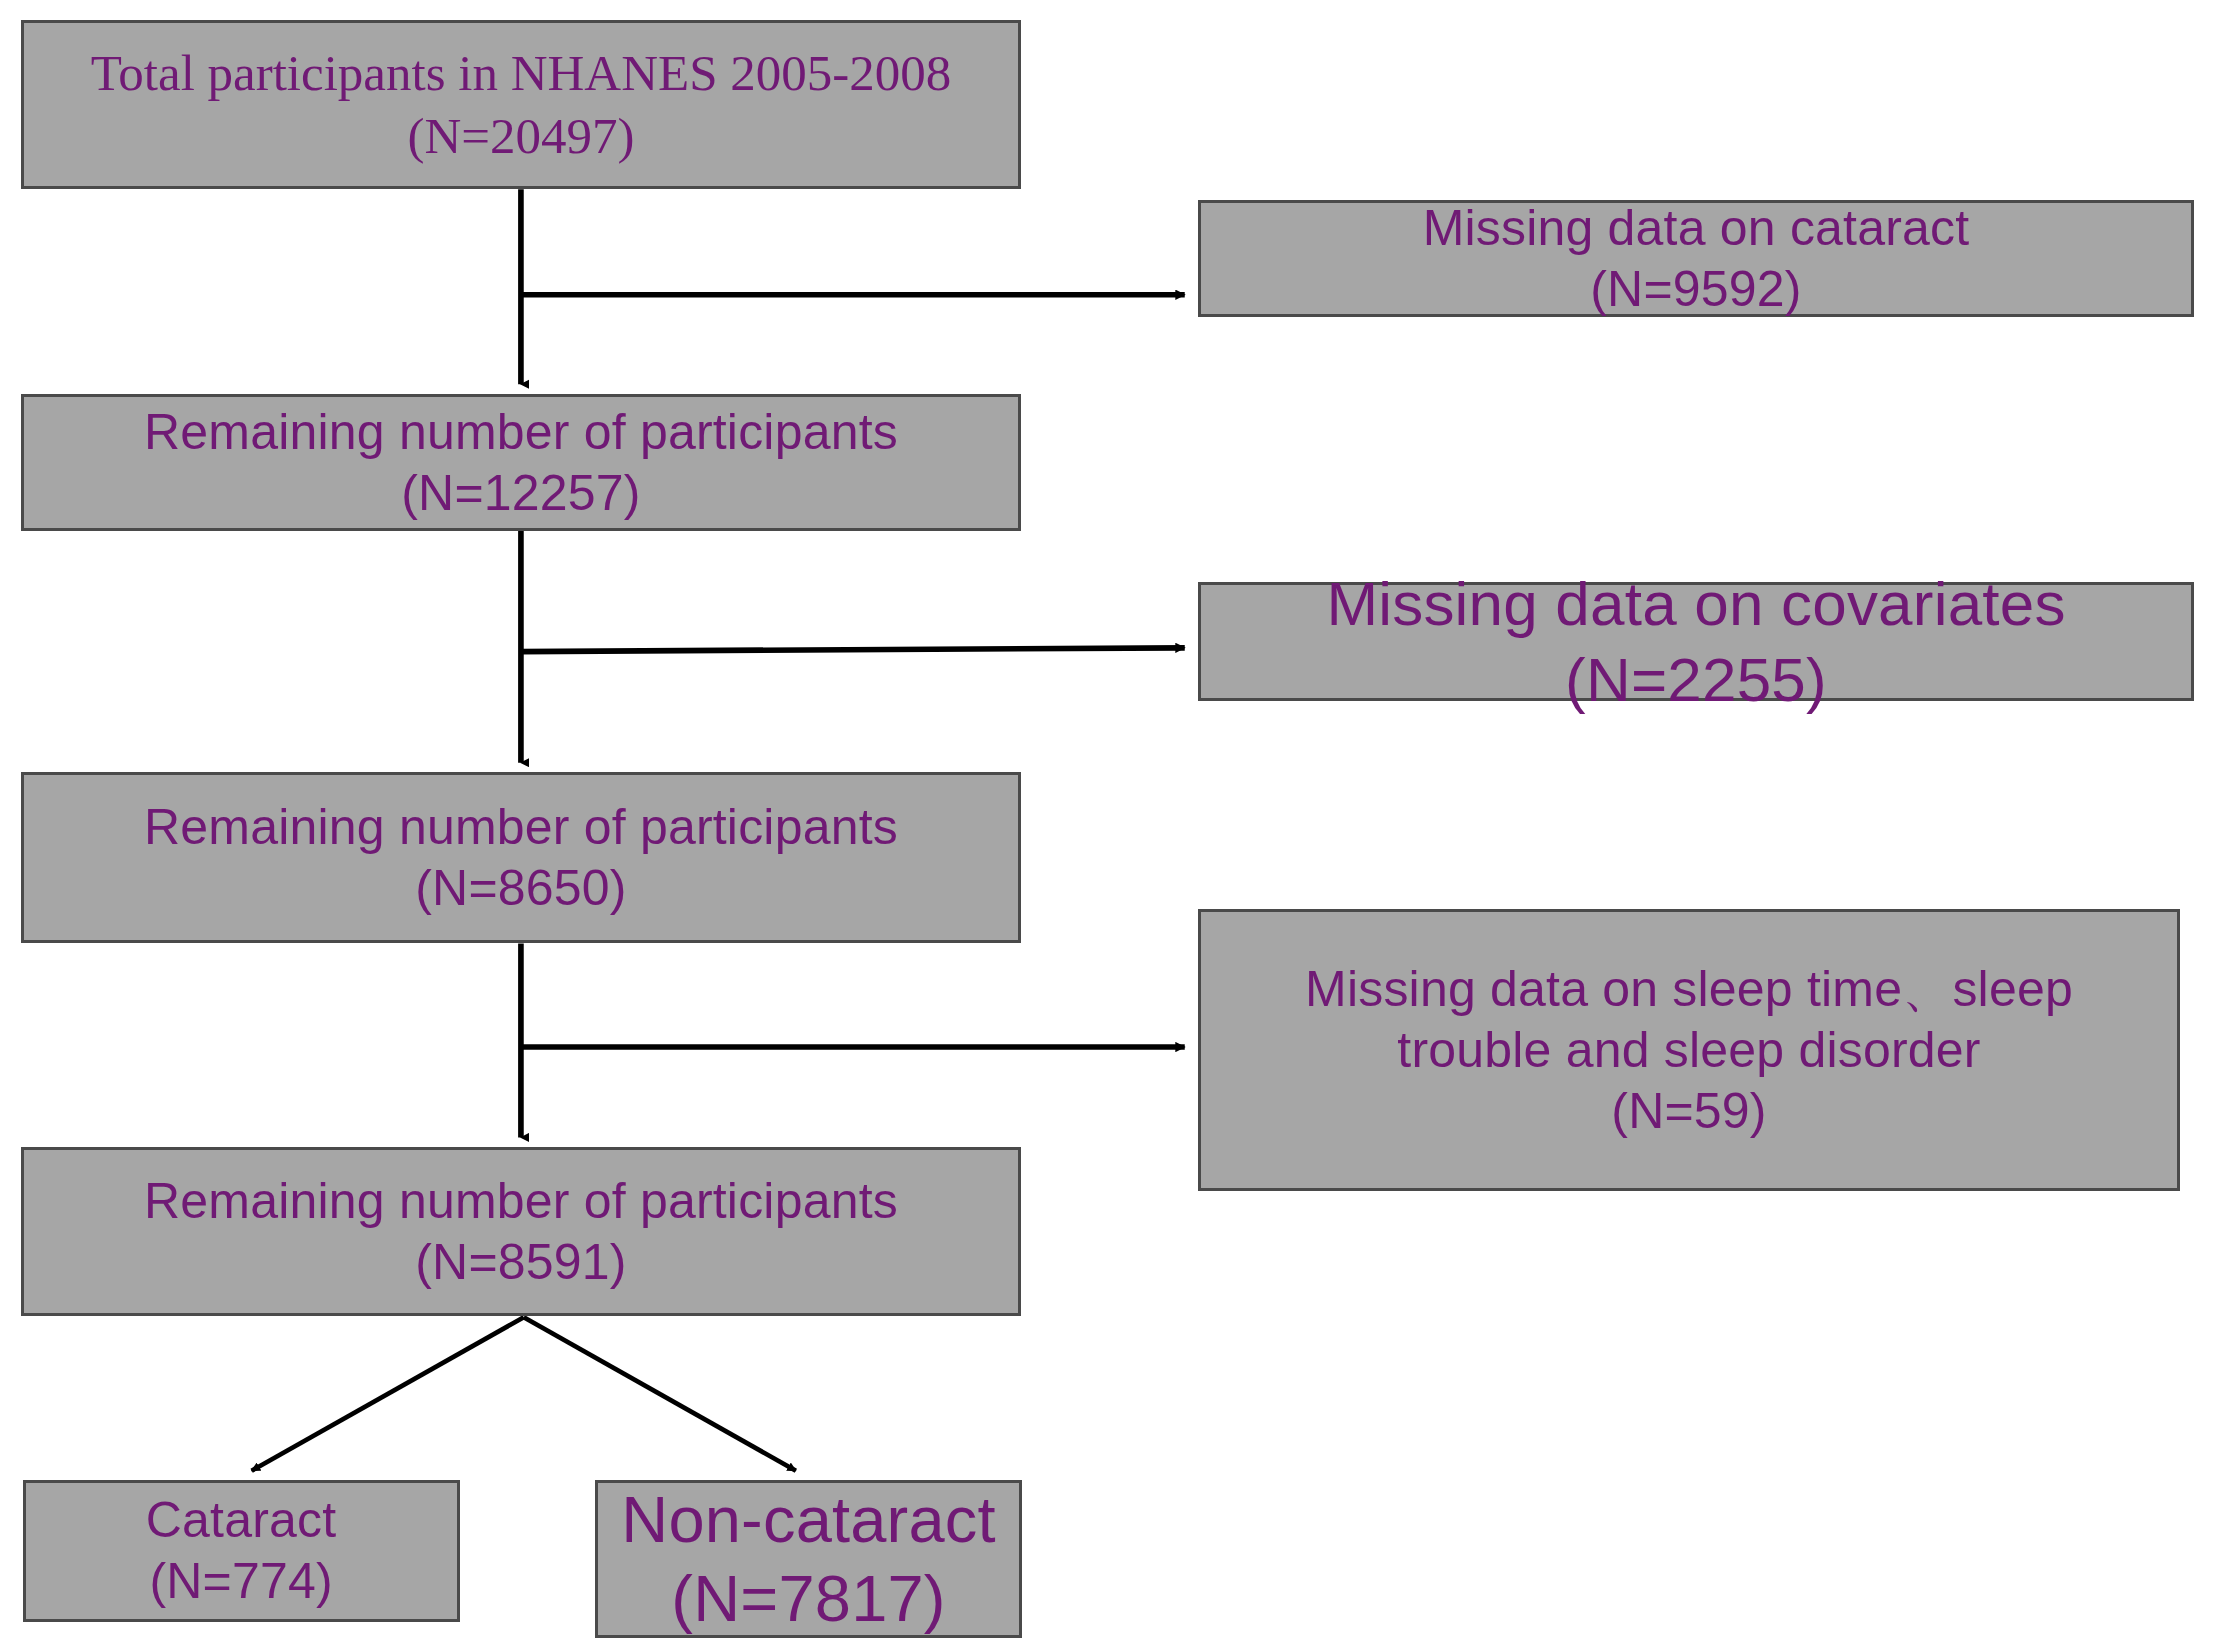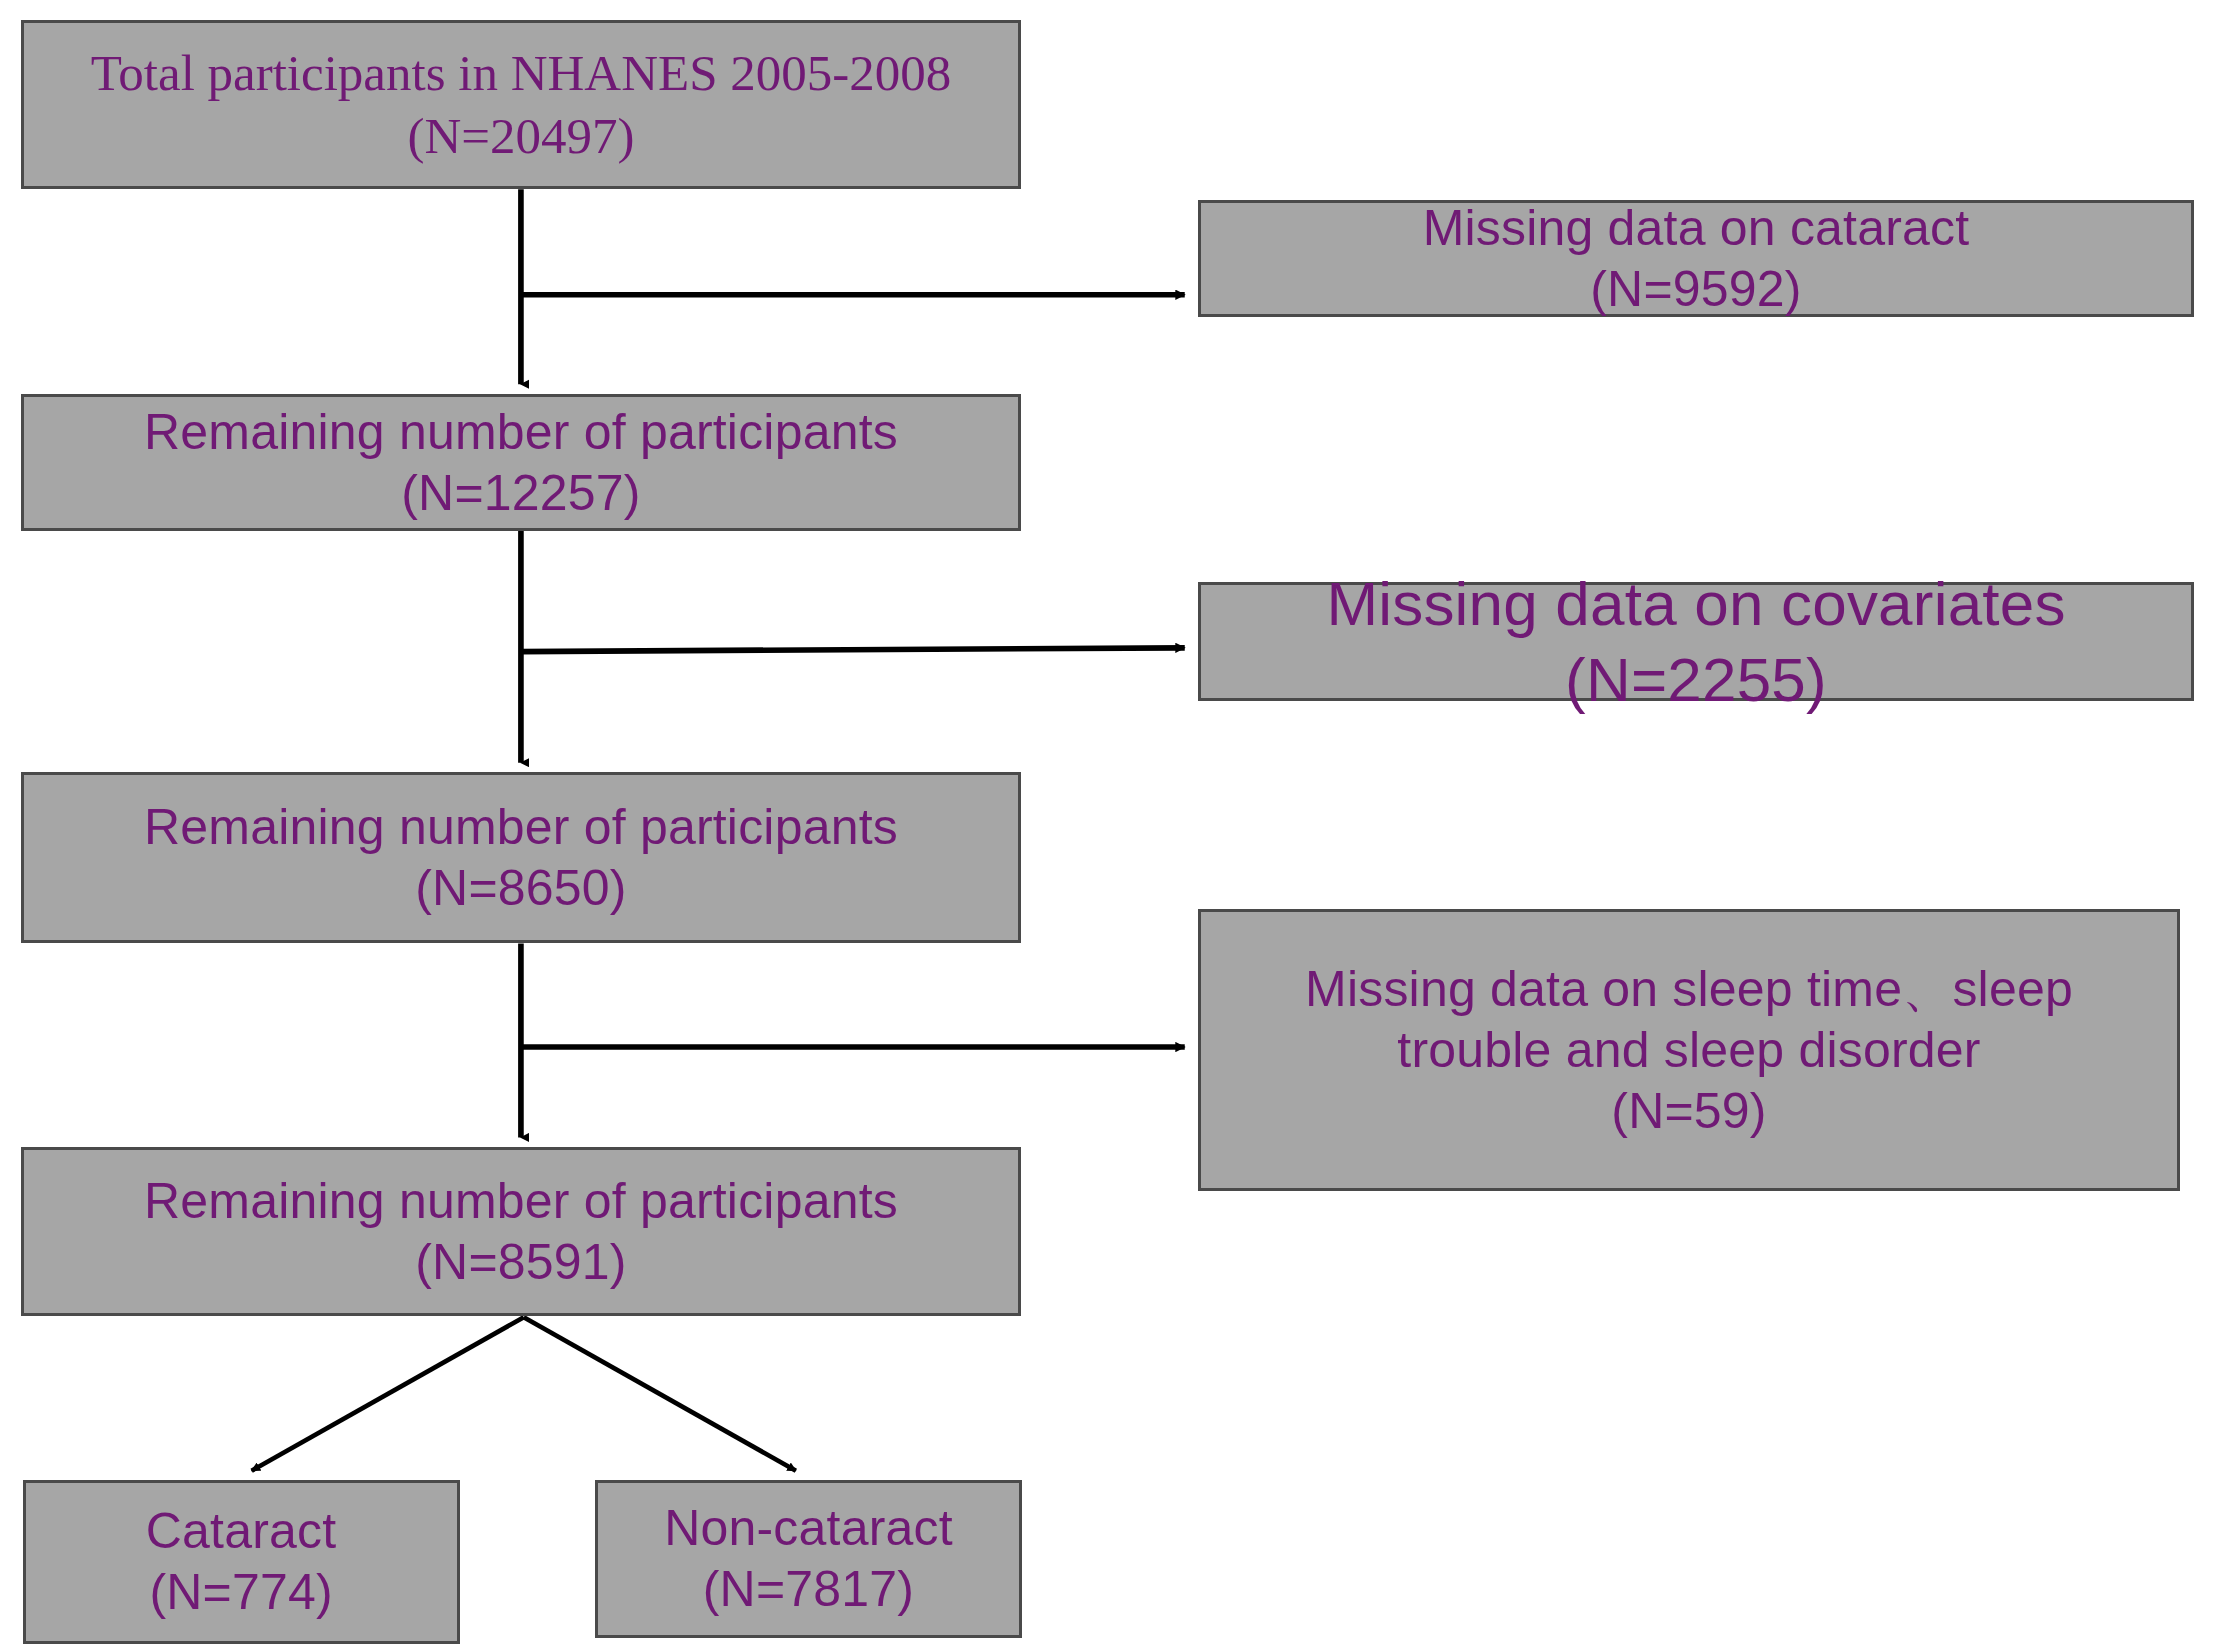--- a/index.html
+++ b/index.html
@@ -39,22 +39,22 @@
   .node.serif {
     font-family: "Liberation Serif", serif;
     letter-spacing: 0px;
   }
 
   
   #node-total          { left: 21px;   top: 20px;   width: 1000px; height: 169px; font-size: 51px; }
   #node-remain-10905   { left: 21px;   top: 394px;  width: 1000px; height: 137px; font-size: 50px; }
   #node-remain-8650    { left: 21px;   top: 772px;  width: 1000px; height: 171px; font-size: 50px; }
   #node-remain-8591    { left: 21px;   top: 1147px; width: 1000px; height: 169px; font-size: 50px; }
-  #node-cataract       { left: 22.6px;   top: 1480px; width: 437px;  height: 164px; font-size: 50px; }
-  #node-noncataract    { left: 595px;  top: 1480px; width: 427px;  height: 158px; font-size: 50px; }
+  #node-cataract       { left: 22.6px;   top: 1480px; width: 437px;  height: 142px; font-size: 50px; }
+  #node-noncataract    { left: 595px;  top: 1480px; width: 427px;  height: 158px; font-size: 65px; }
   #node-miss-cataract  { left: 1198px; top: 200px;  width: 996px; height: 117px; font-size: 50px; }
   #node-miss-covar     { left: 1198px; top: 556px;  width: 996px; height: 119px; font-size: 62px; margin-top: 26px; }
   #node-miss-sleep     { left: 1198px; top: 909px;  width: 982px; height: 282px; font-size: 50px; }
 
   
   #connectors {
     position: absolute;
     left: 0; top: 0;
     width: 2216px;
     height: 1644px;

